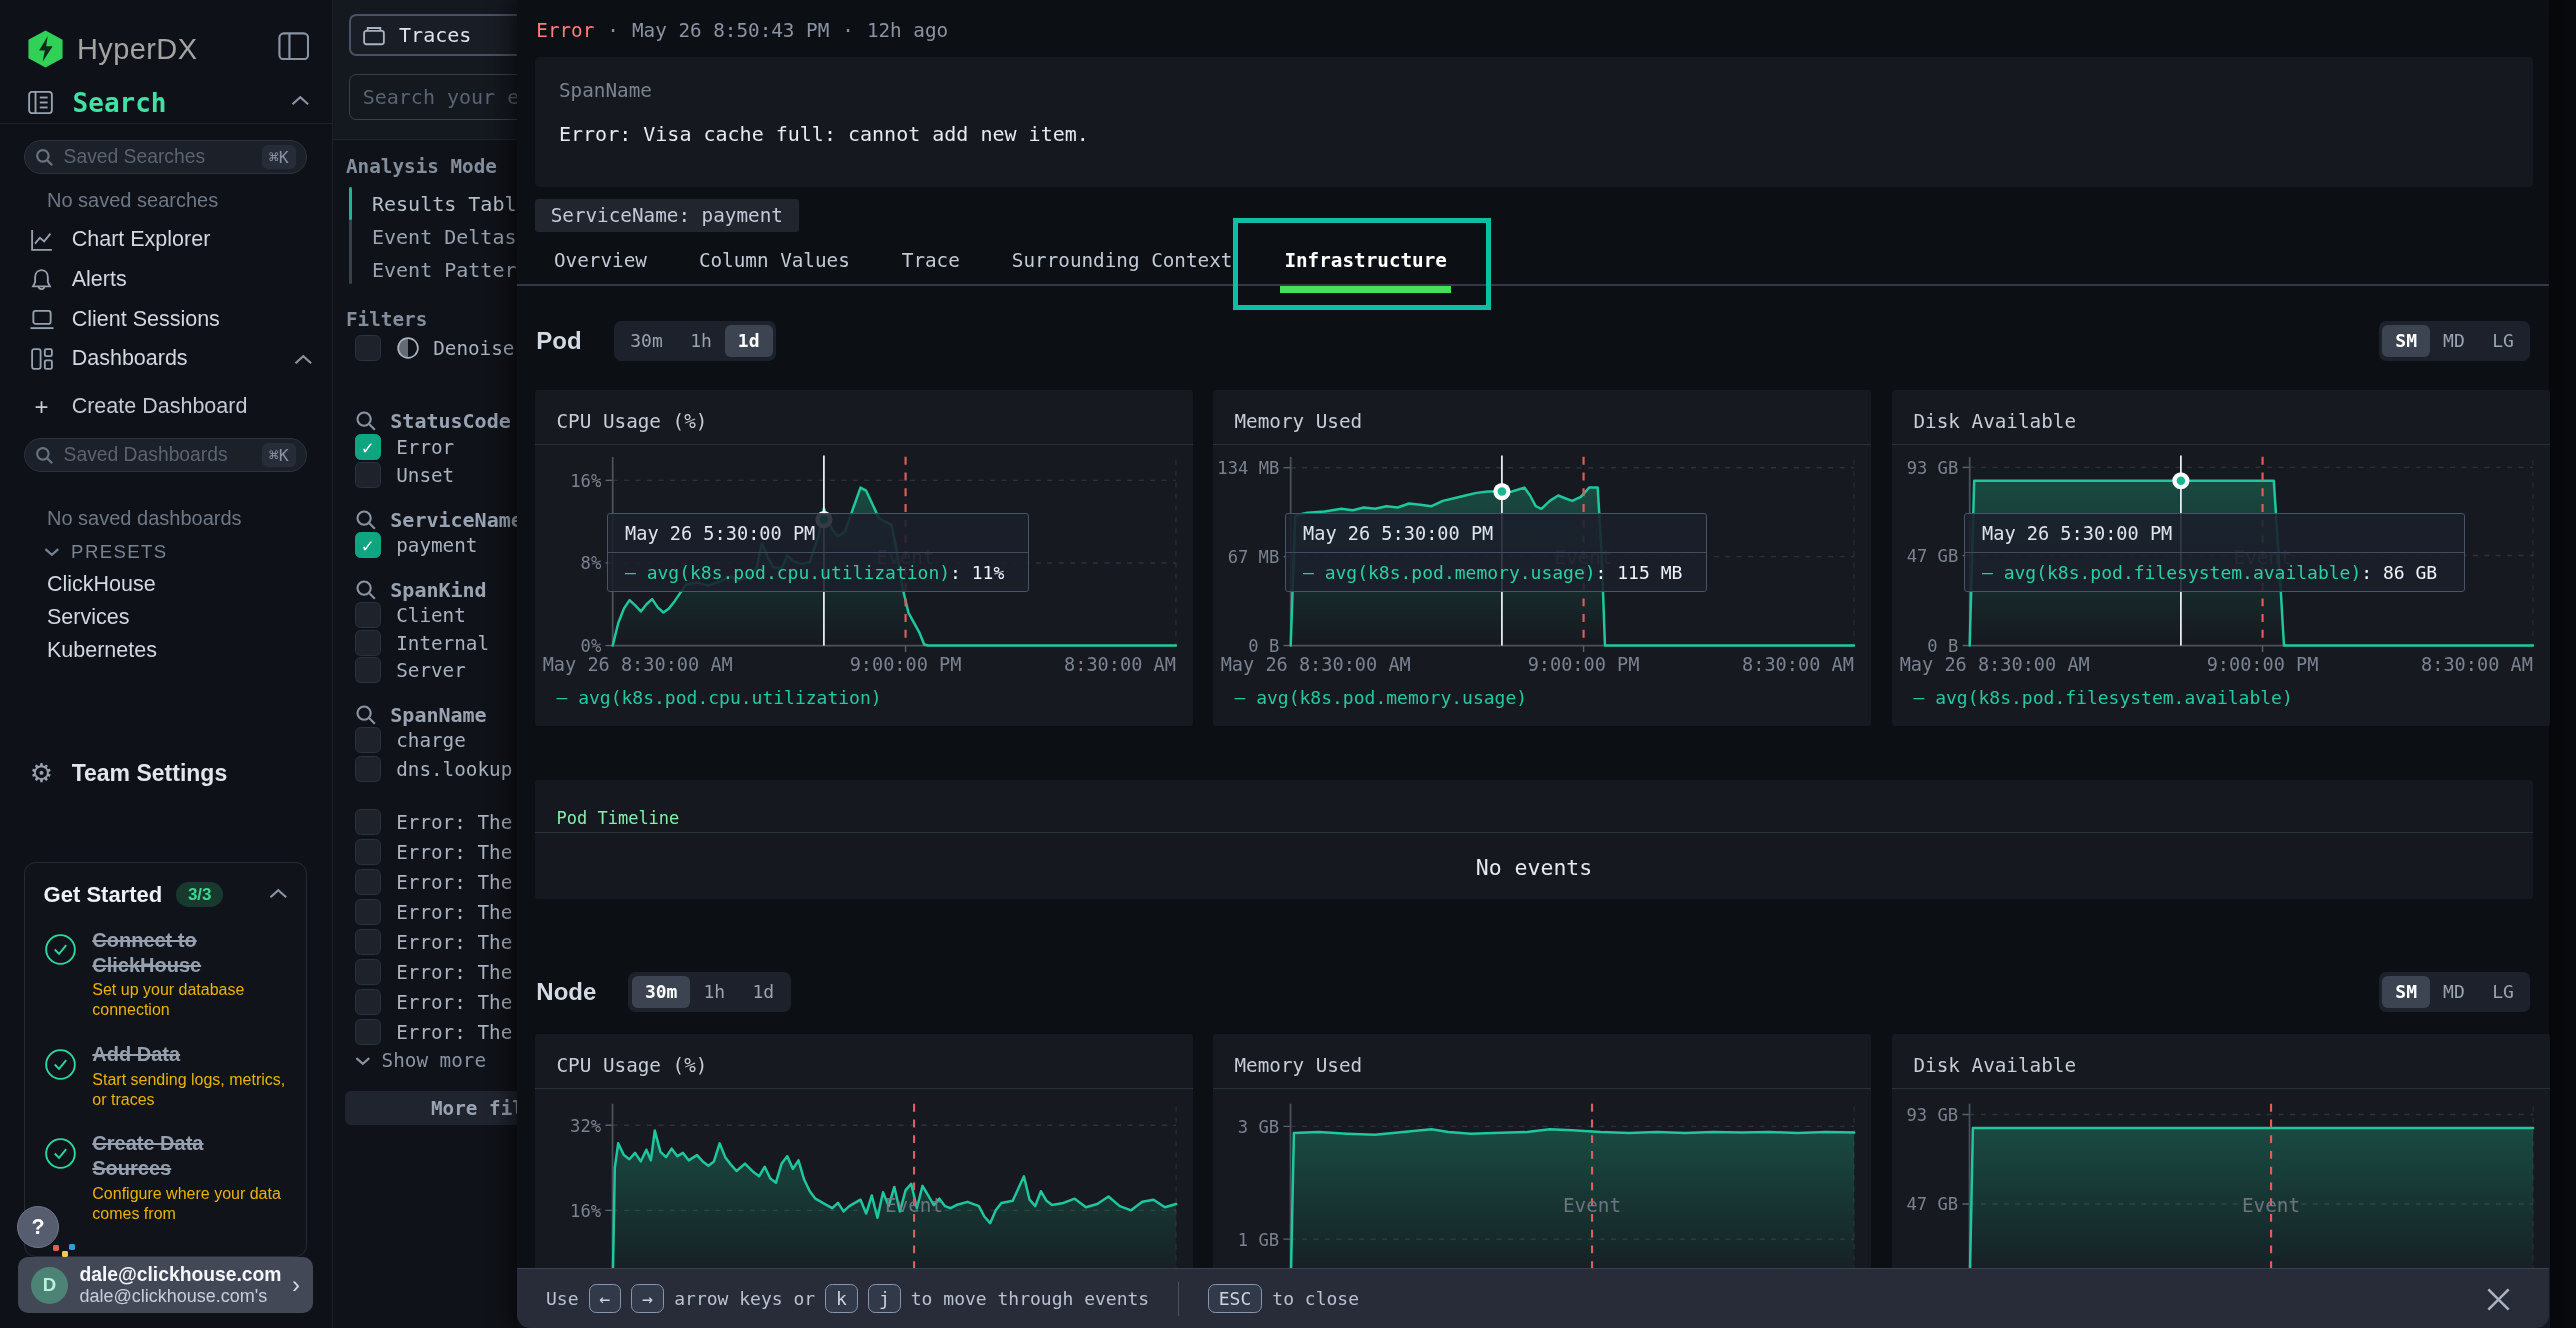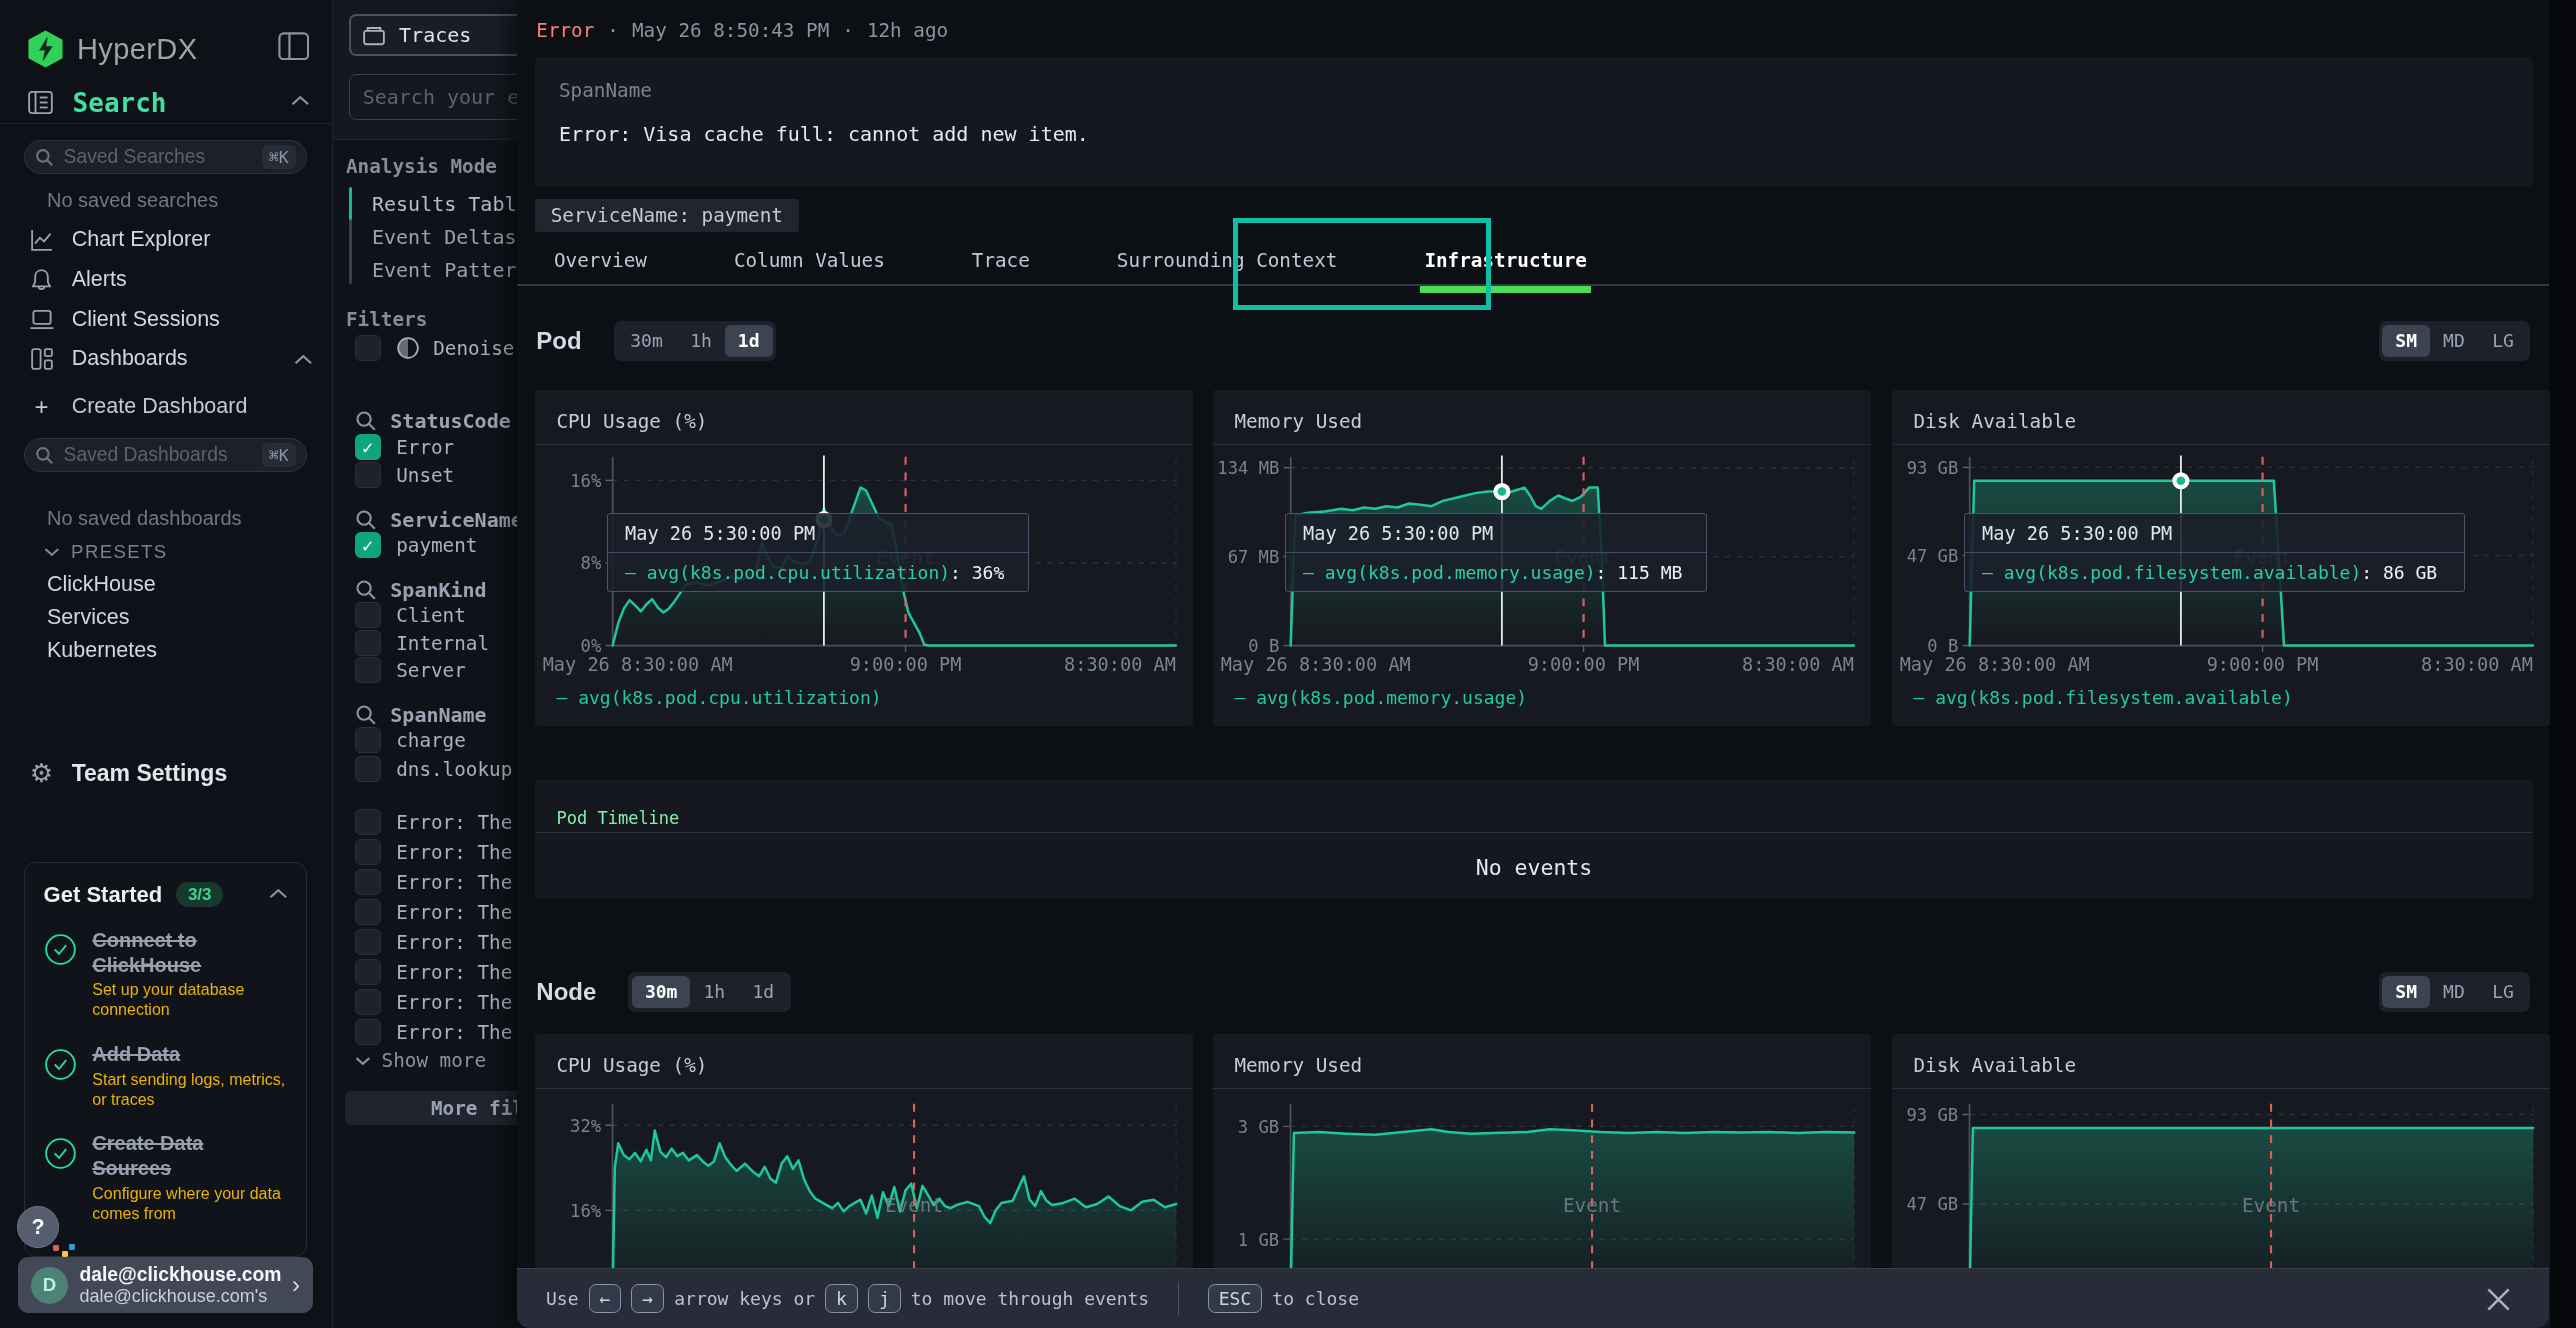--- a/index.html
+++ b/index.html
@@ -66,21 +66,21 @@
 .morefil{position:absolute;left:12px;top:1091px;width:222px;height:34px;background:#20242e;border-radius:5.7px;display:flex;align-items:center;cursor:pointer}
 .morefil span{font-size:19.3px;font-weight:bold;color:#9aa3b2;margin-left:86px}
 
 #drawer{position:absolute;left:517px;top:0;width:2032px;height:1328px;background:#0c0f14;box-shadow:-7.2px 0 21.5px rgba(0,0,0,.55)}
 .d-head{position:absolute;left:19.3px;top:18.6px;font-size:19.3px;color:#8b93a3;display:flex;gap:13px}
 .d-head .err{color:#ff7d7a}
 .span-card{position:absolute;left:18px;top:57px;width:1998px;height:130px;background:#15181f;border-radius:4.3px;padding:21.5px 24px}
 .span-card .k{font-size:19.3px;color:#7a8391}
 .span-card .v{font-size:20px;color:#e6eaf0;margin-top:20px}
 .tagchip{position:absolute;left:18px;top:199px;height:33px;background:#20252e;border-radius:2.9px;display:flex;align-items:center;padding:0 15.7px;font-size:19.3px;color:#c3cad6}
-.tabsrow{position:absolute;left:0;top:236px;width:2032px;height:50px;display:flex;align-items:center;padding-left:37px;gap:87px;border-bottom:2.9px solid #333a46}
+.tabsrow{position:absolute;left:0;top:236px;width:2032px;height:50px;display:flex;align-items:center;padding-left:37px;gap:52px;border-bottom:2.9px solid #333a46}
 .tab{font-size:19.3px;color:#c3cad6;cursor:pointer;white-space:nowrap}
 .tab.active{font-weight:bold;color:#ffffff;position:relative}
 .tab.active .underline{position:absolute;left:-4.3px;right:-4.3px;bottom:-21.5px;height:7.2px;background:#4ade58}
 .hl-box{position:absolute;left:716px;top:218px;width:258px;height:92px;border:5px solid #0fbca4;z-index:40;pointer-events:none}
 .sec-head{position:absolute;left:19.3px;display:flex;align-items:center;gap:32px}
 .sec-title{font-family:"Liberation Sans",sans-serif;font-size:24px;font-weight:bold;color:#d3dae4}
 .seg{display:flex;background:#1d212b;border-radius:7.2px;padding:3.6px;align-items:flex-end}
 .seg .opt{font-size:18px;color:#9aa3b2;padding:5.7px 13px;border-radius:5.7px;cursor:pointer;position:relative}
 .seg .opt.on{background:#3c4351;color:#fff;font-weight:bold}
 .seg .sep{width:1.4px;background:#3a4048;margin:4.3px 0}
@@ -494,21 +494,21 @@
             <line x1="509.76" x2="509.76" y1="268" y2="277" stroke="#5a6170" stroke-width="2"></line>
             <line x1="395.5" x2="395.5" y1="2" y2="268" stroke="#e8ecf2" stroke-width="2.5"></line>
             <circle cx="395.5" cy="91.7777777777778" r="12" fill="#ffffff"></circle>
             <circle cx="395.5" cy="91.7777777777778" r="6" fill="#17b890"></circle>
             <text x="2" y="304" text-anchor="start" class="xlab">May 26 8:30:00 AM</text>
             <text x="509.76" y="304" text-anchor="middle" class="xlab">9:00:00 PM</text>
             <text x="888" y="304" text-anchor="end" class="xlab">8:30:00 AM</text>
           </svg></div>
       <div class="tooltip" style="width:422px">
         <div class="tt-title">May 26 5:30:00 PM</div>
-        <div class="tt-row"><span class="m">— avg(k8s.pod.cpu.utilization)</span><span class="val">: 36%</span></div>
+        <div class="tt-row"><span class="m">— avg(k8s.pod.cpu.utilization)</span><span class="val">: 11%</span></div>
       </div>
       <div class="legend">— avg(k8s.pod.cpu.utilization)</div>
     </div>
     <div class="card" style="left:696px;top:390px;height:336px">
       <div class="ctitle">Memory Used</div>
         <div class="cdiv"></div>
       <div class="chart-holder"><svg width="643" height="223" viewBox="0 0 899 312">
             <defs>
               <linearGradient id="gr_pod_mem" x1="0" y1="0" x2="0" y2="1">
     <stop offset="0" stop-color="#20c997" stop-opacity="0.28"></stop>

